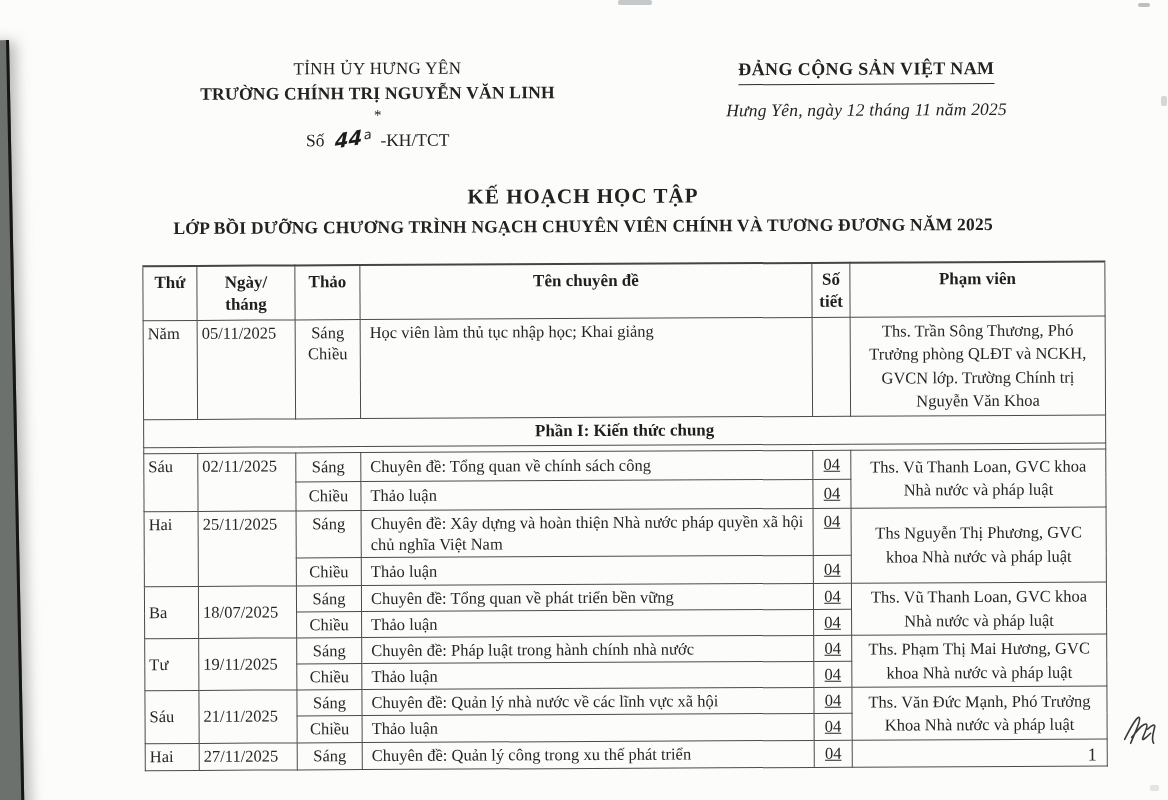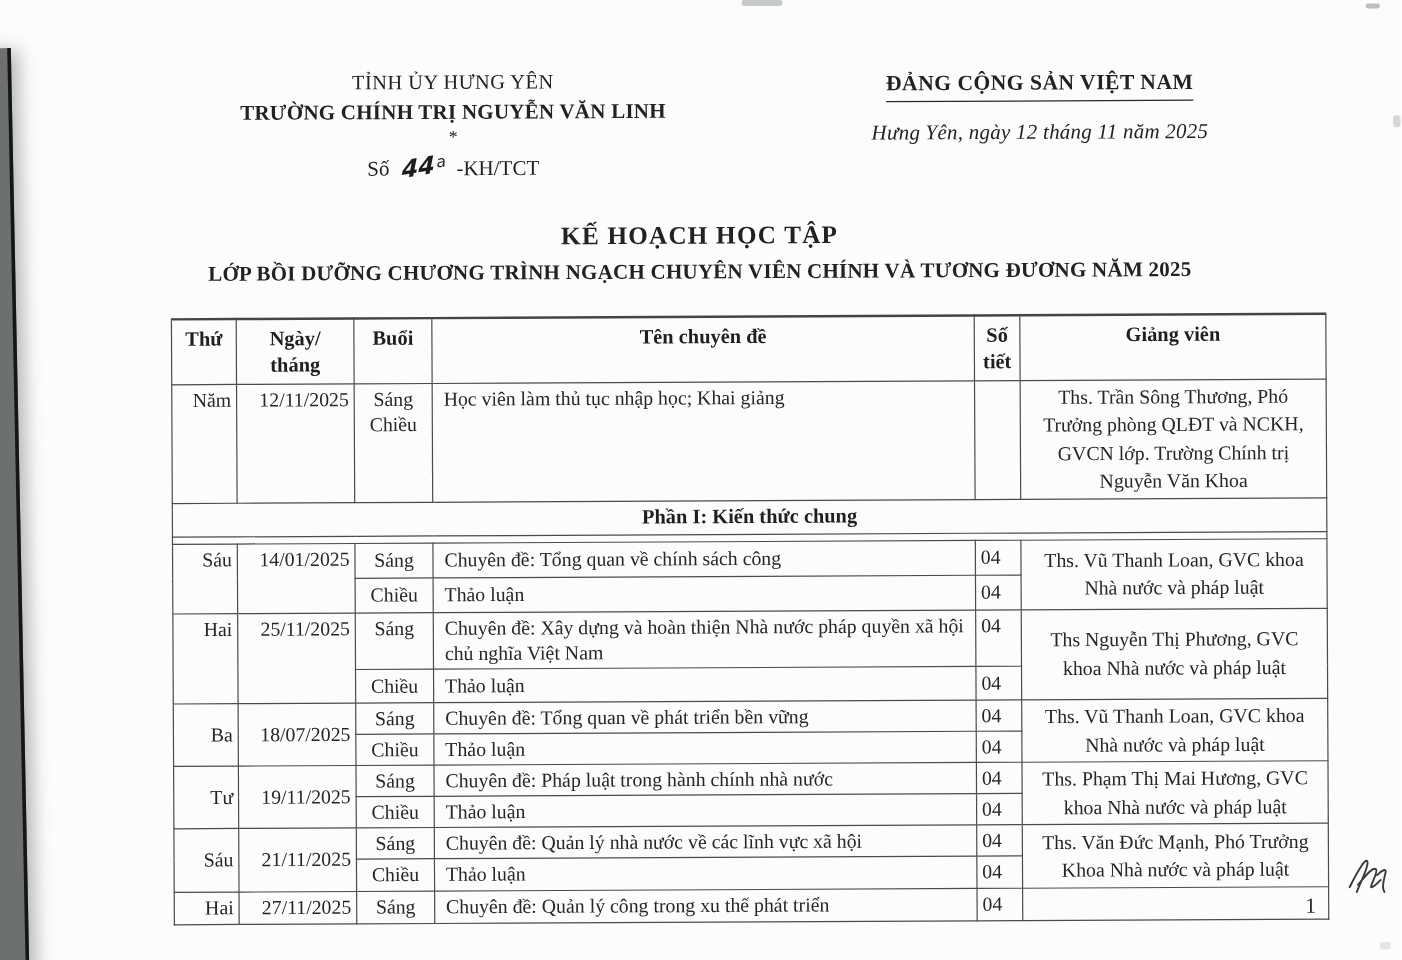--- a/index.html
+++ b/index.html
@@ -50,24 +50,24 @@
 
   
   table.schedule {
     position:absolute; left:143px; top:263px; width:962px;
     border-collapse:collapse; table-layout:fixed; font-size:16.5px; color:#262626;
     border-top:2px solid #454545;
   }
   .schedule th, .schedule td { border:1px solid #4b4b4b; padding:2px 4px; line-height:1.28; }
   .schedule thead th { font-weight:bold; text-align:center; vertical-align:top; padding-top:5px;
     height:46px; white-space:pre-line; font-size:17px; color:#1f1f1f; }
-  td.thu, td.ngay { text-align:right; }
+  td.thu, td.ngay { text-align:left; }
   td.buoi { text-align:center; }
   td.ten  { text-align:left; padding-left:9px; }
-  td.tiet { text-align:left; }
+  td.tiet { text-align:center;text-decoration:underline; }
   td.gv   { text-align:center; vertical-align:middle; line-height:1.42; padding:2px 8px; }
   .vt { vertical-align:top; padding-top:4px; }
   .pre { white-space:pre-line; }
   tr.section td { text-align:center; font-weight:bold; vertical-align:middle; font-size:17px; color:#1f1f1f; }
   tr.spacer td { height:5px; padding:0; }
 
   
   .paraph { position:absolute; left:1116px; top:710px; width:48px; height:46px; }
   .page-number { position:absolute; left:1086px; top:747px; font-size:18px; color:#2a2a2a; }
 </style>
@@ -110,49 +110,49 @@
           <col style="width:65px">
         <col style="width:452px">
           <col style="width:38px">
           <col style="width:255px">
       </colgroup>
       <thead>
         <tr>
           <th>Thứ</th>
           <th>Ngày/
 tháng</th>
-          <th>Buổi</th>
+          <th>Thảo</th>
           <th>Tên chuyên đề</th>
           <th>Số
 tiết</th>
-          <th>Giảng viên</th>
+          <th>Phạm viên</th>
         </tr>
       </thead>
       <tbody>
 
         <tr style="height:88px">
           <td class="thu vt">Năm</td>
-          <td class="ngay vt">12/11/2025</td>
+          <td class="ngay vt">05/11/2025</td>
           <td class="buoi vt pre">Sáng
 Chiều</td>
           <td class="ten vt">Học viên làm thủ tục nhập học; Khai giảng</td>
           <td class="tiet vt"></td>
           <td class="gv">Ths. Trần Sông Thương, Phó Trưởng phòng QLĐT và NCKH, GVCN lớp. Trường Chính trị Nguyễn Văn Khoa</td>
         </tr>
 
         <tr class="section" style="height:28px">
           <td colspan="6">Phần I: Kiến thức chung</td>
         </tr>
         <tr class="spacer">
             <td colspan="6"></td>
           </tr>
 
         <tr style="height:29px">
           <td class="thu vt" rowspan="2">Sáu</td>
-          <td class="ngay vt" rowspan="2">14/01/2025</td>
+          <td class="ngay vt" rowspan="2">02/11/2025</td>
           <td class="buoi">Sáng</td>
           <td class="ten">Chuyên đề: Tổng quan về chính sách công</td>
           <td class="tiet">04</td>
           <td class="gv" rowspan="2">Ths. Vũ Thanh Loan, GVC khoa Nhà nước và pháp luật</td>
         </tr>
         <tr style="height:29px">
           <td class="buoi">Chiều</td>
           <td class="ten">Thảo luận</td>
           <td class="tiet">04</td>
         </tr>

